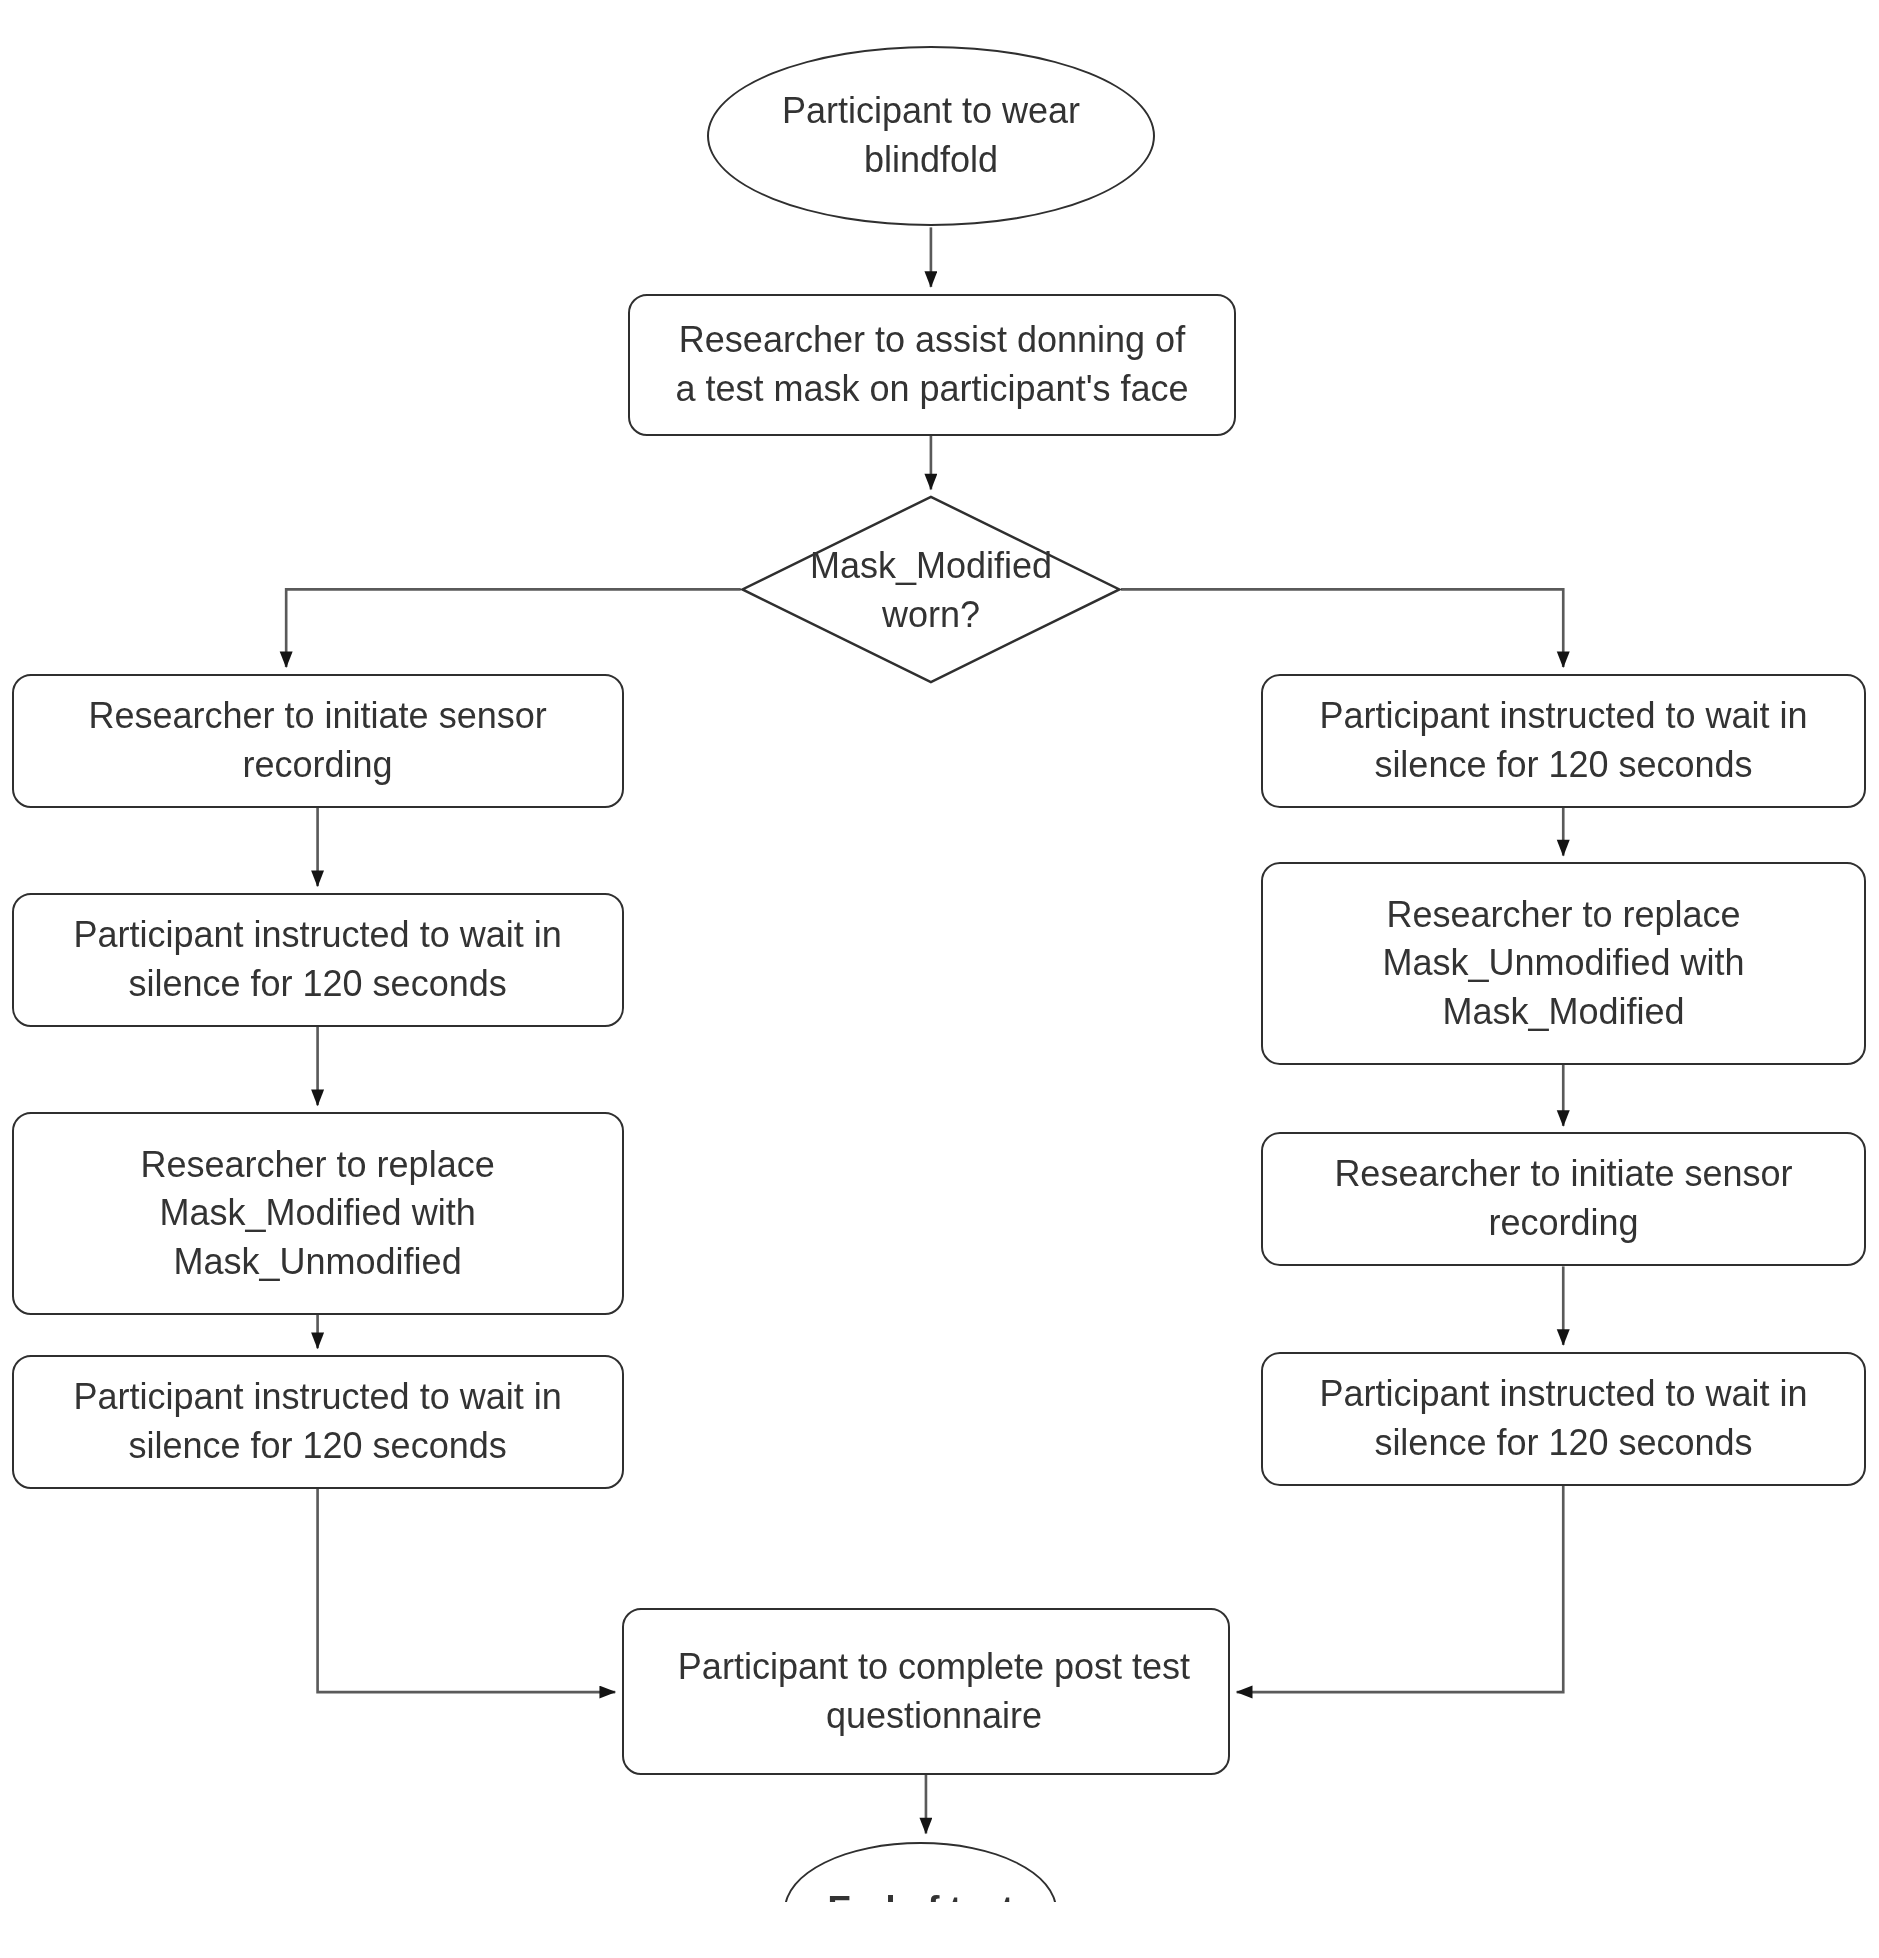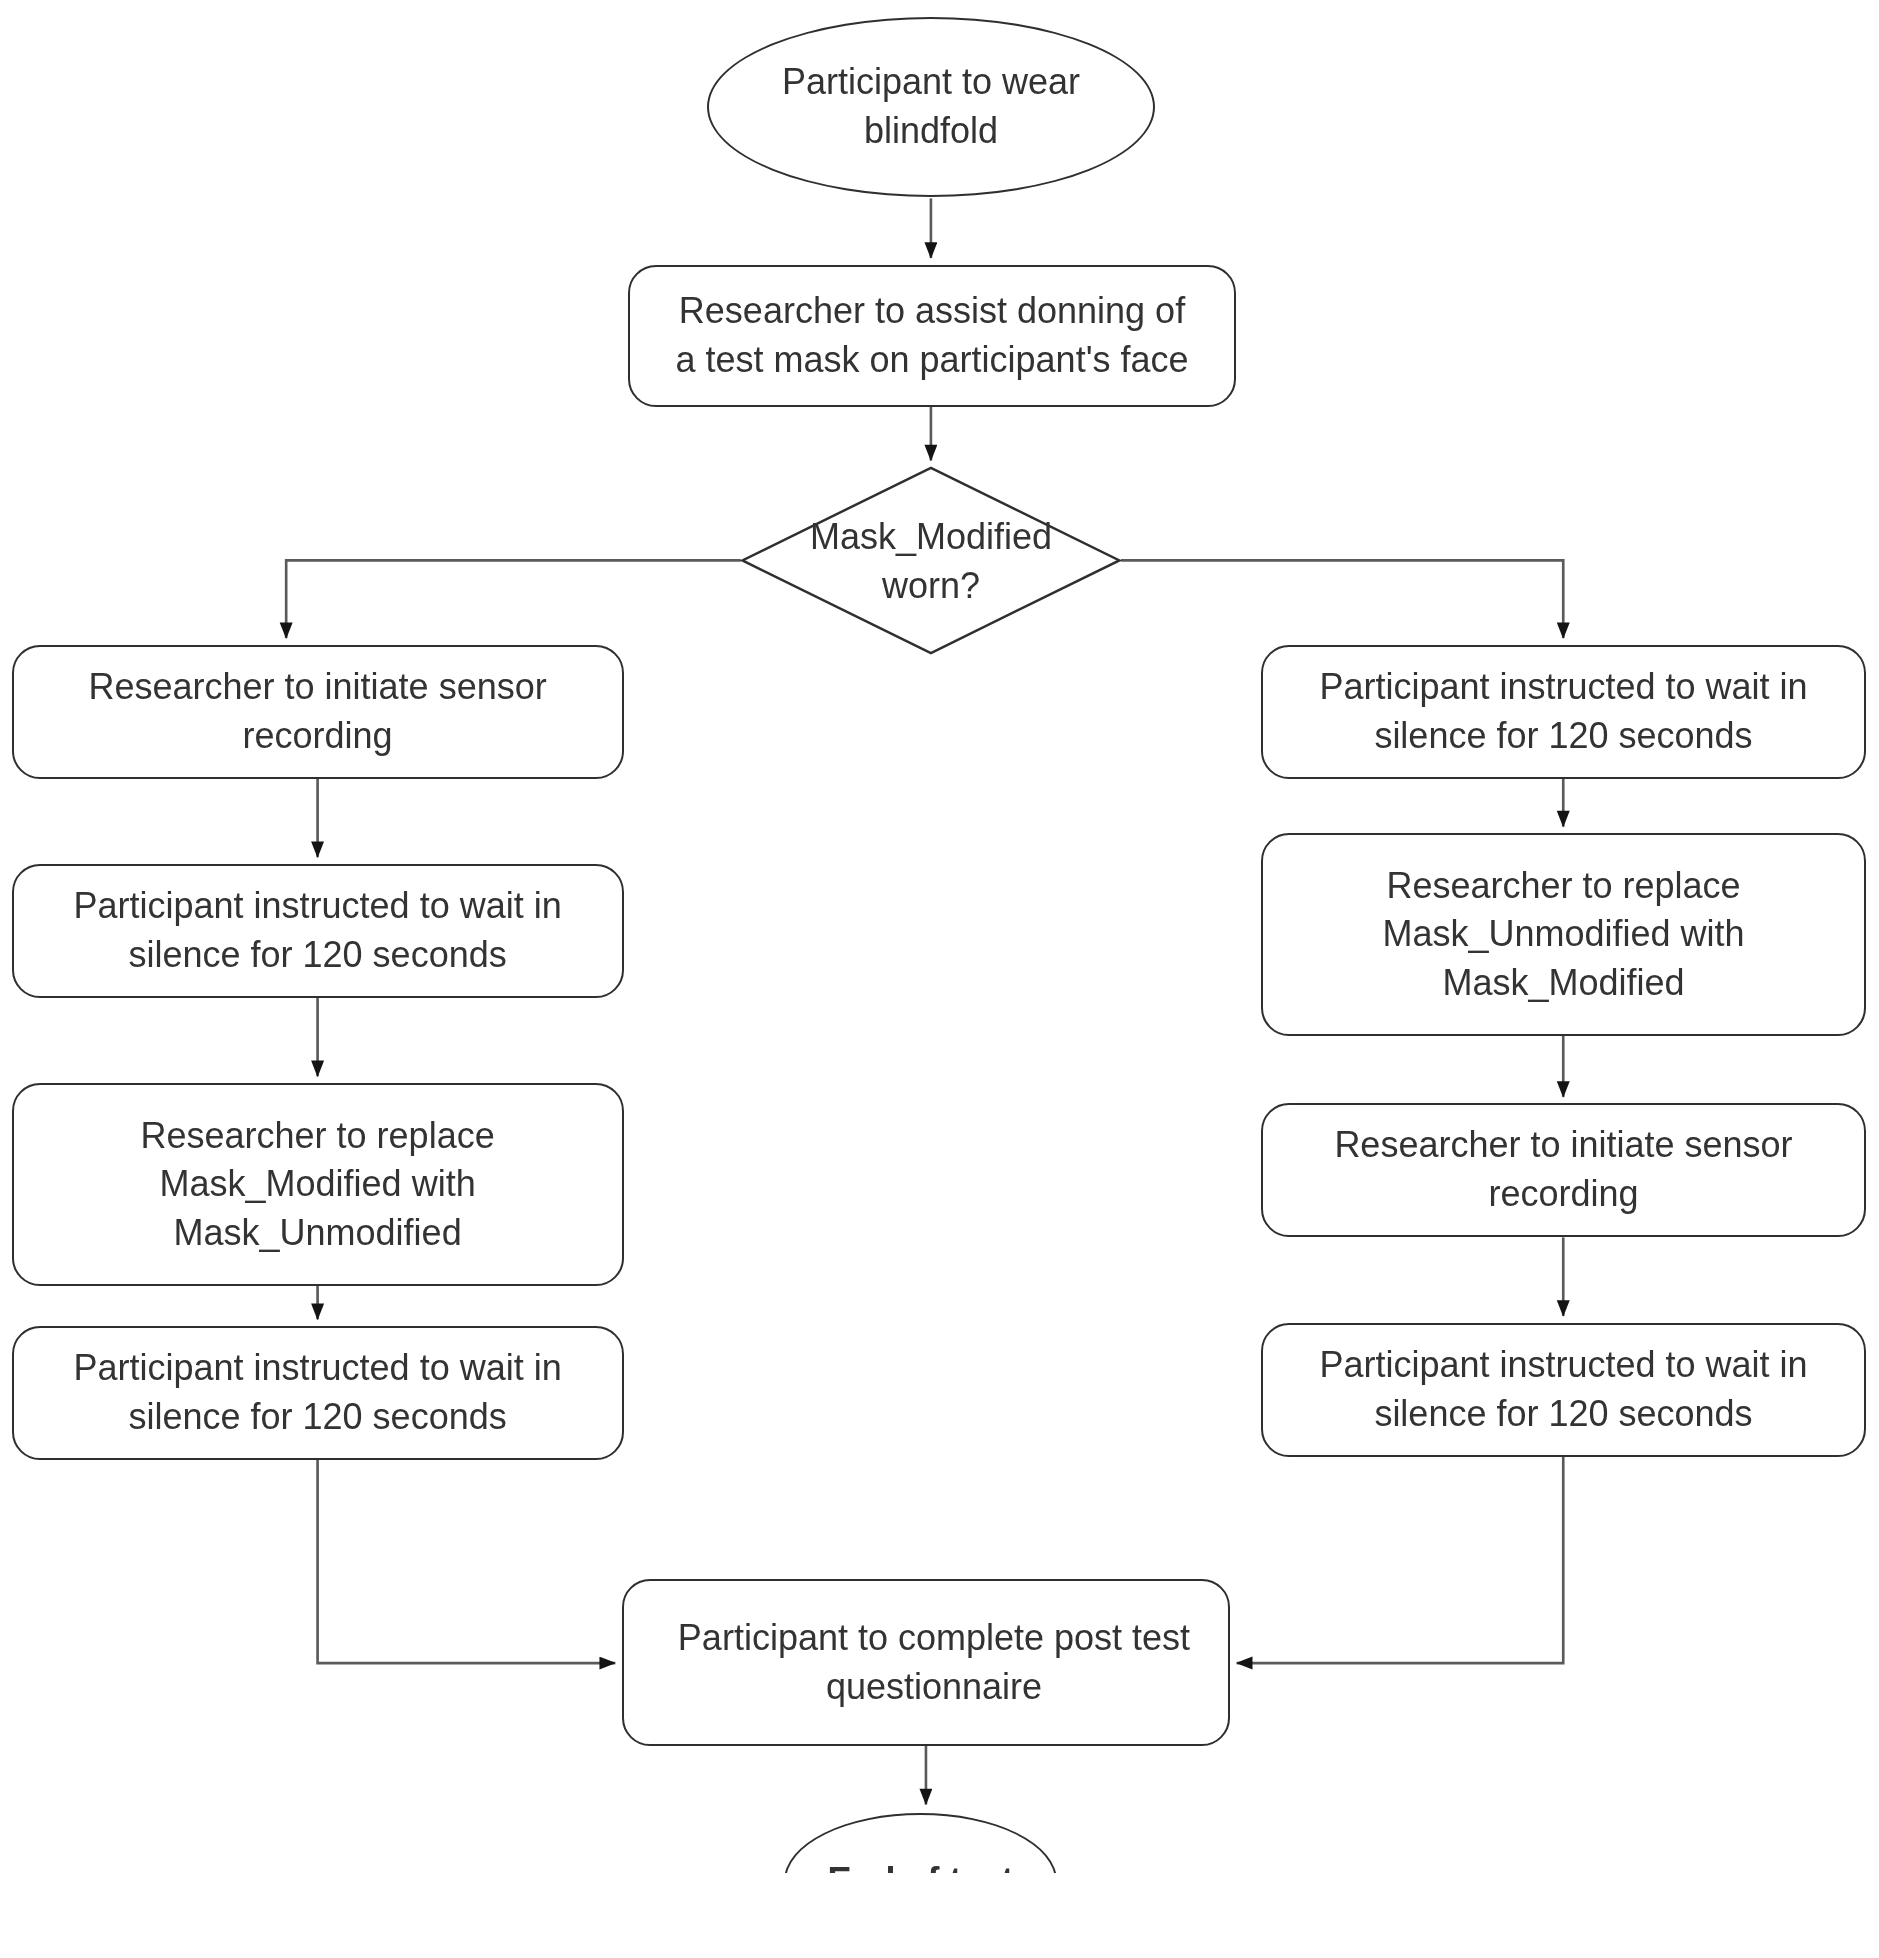--- a/index.html
+++ b/index.html
@@ -11,20 +11,21 @@
     --arrowhead: #141414;
     --text: #333333;
   }
   .canvas {
     position: relative;
     width: 1880px;
     height: 1873px;
     background: var(--bg);
     font-family: "Liberation Sans", "DejaVu Sans", sans-serif;
     overflow: hidden;
+    margin-top: 29px;
   }
   svg.wires {
     position: absolute;
     left: 0; top: 0;
     width: 1880px; height: 1959px;
   }
   .wire {
     fill: none;
     stroke: var(--connector);
     stroke-width: 3.2;
@@ -32,21 +33,21 @@
   .diamond-shape {
     fill: var(--node-fill);
     stroke: var(--node-border);
     stroke-width: 3;
   }
   .node {
     position: absolute;
     box-sizing: border-box;
     background: var(--node-fill);
     border: 2.5px solid var(--node-border);
-    border-radius: 28px;
+    border-radius: 19px;
     display: flex;
     align-items: center;
     justify-content: center;
     text-align: center;
     color: var(--text);
     font-size: 36px;
     line-height: 1.35;
     white-space: pre-line;
     padding: 6.6px 15px;
   }

